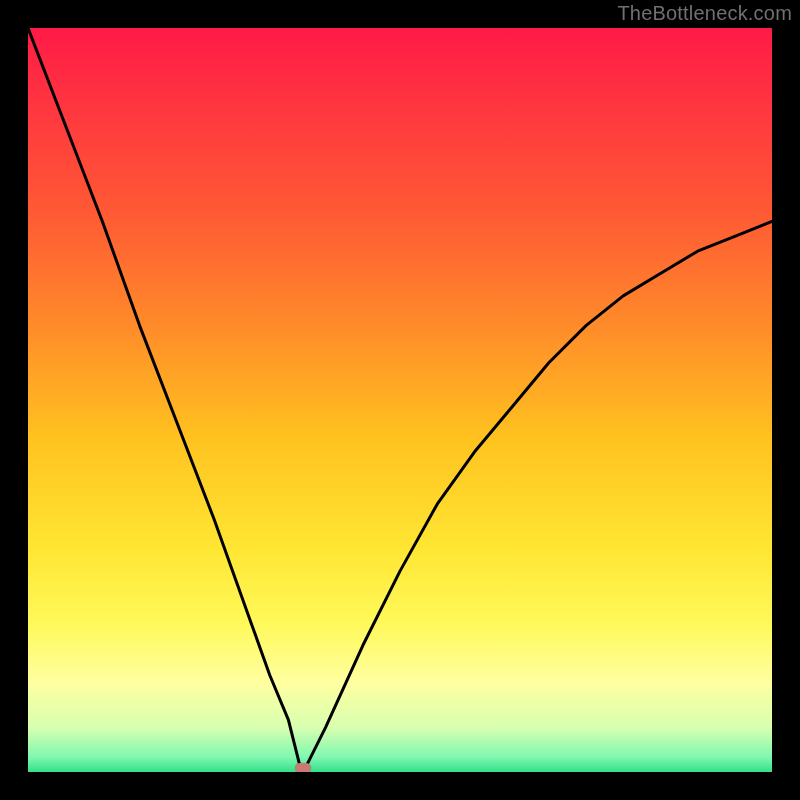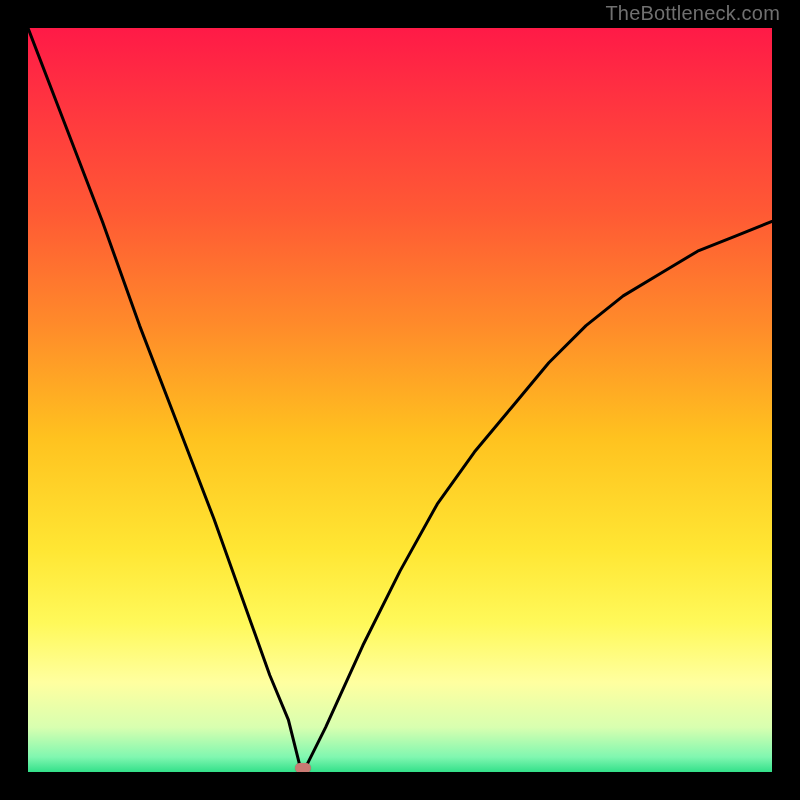--- a/index.html
+++ b/index.html
@@ -38,21 +38,21 @@
     width: 16px;
     height: 10px;
     border-radius: 6px;
     background: #c97a73;
     transform: translate(-50%, -50%);
     box-shadow: 0 0 1px rgba(0,0,0,0.3);
   }
   .watermark {
     position: absolute;
     top: 2px;
-    right: 20px;
+    right: 8px;
     color: #707070;
     font-size: 20px;
     font-weight: 500;
     letter-spacing: 0.2px;
   }
 </style>
 </head>
 <body>
 
 <div class="watermark">TheBottleneck.com</div>

